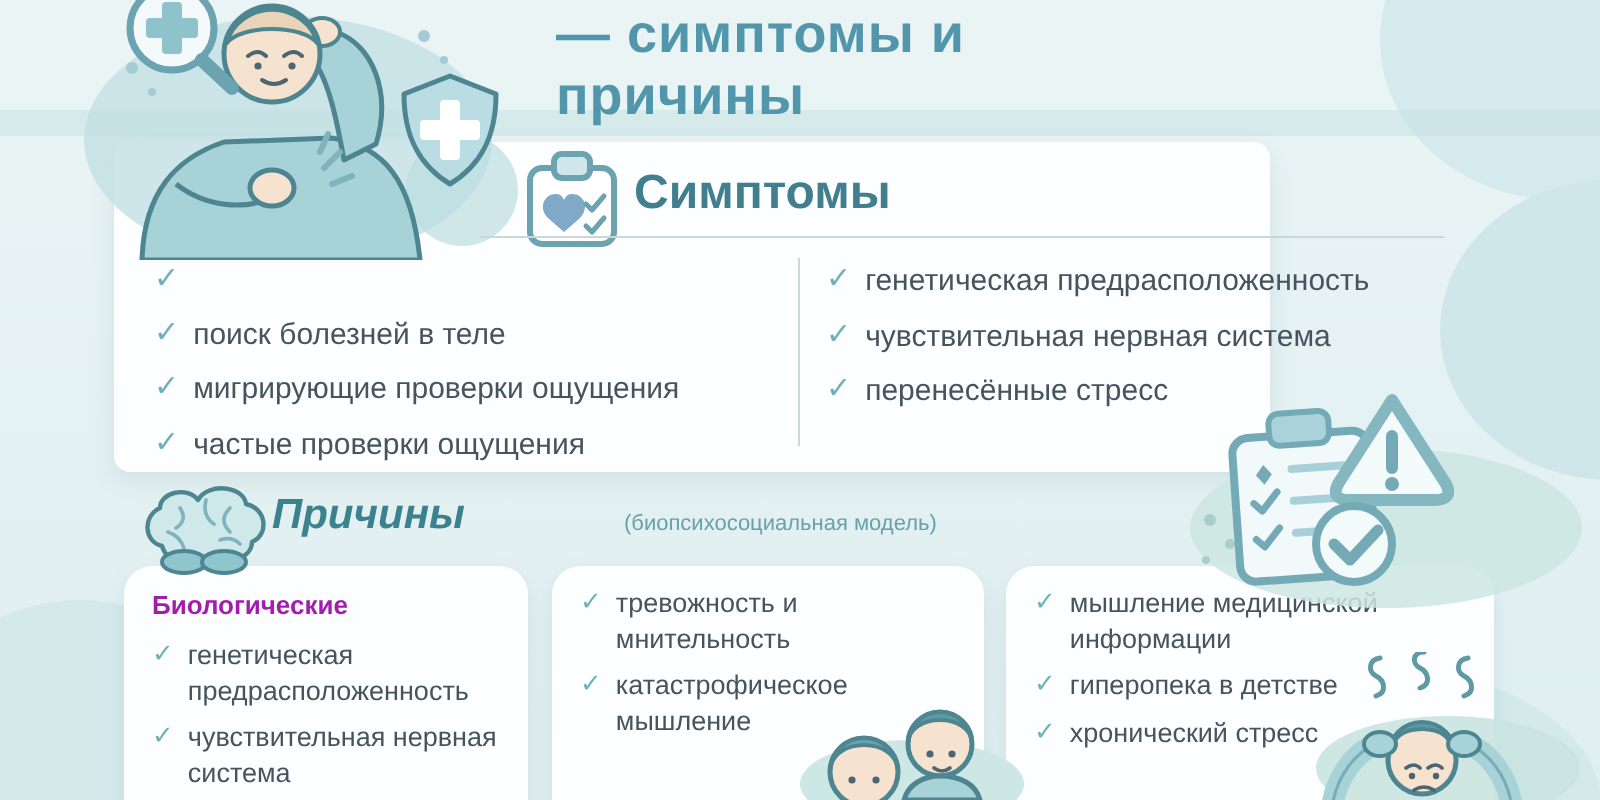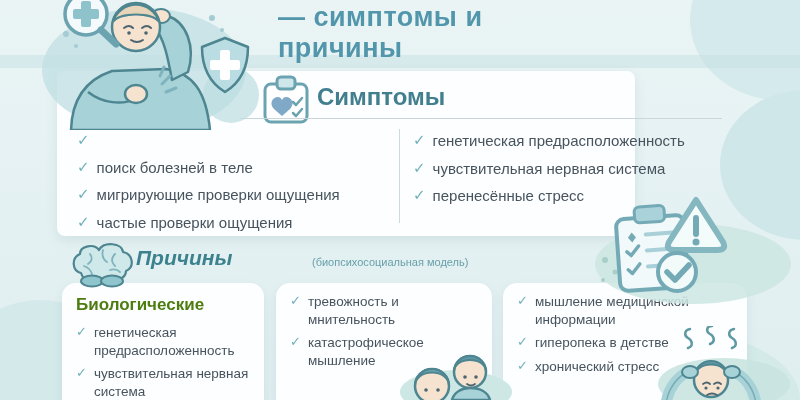--- a/index.html
+++ b/index.html
@@ -41,21 +41,21 @@
     font-size:21px; font-weight:bold; color:#3b828e; z-index:2;font-style:italic; }
   .causes-subtitle{ position:absolute; left:292px; top:256px;
     font-size:11px; color:#68a0ab; z-index:2;margin-left:20px; }
   .brain{ position:absolute; left:70px; top:242px; z-index:2; }
   
   .cause-card{
     position:absolute; top:283px; height:130px; background:#fdfeff;
     border-radius:14px; padding:10px 14px; z-index:1;
     box-shadow:0 4px 10px rgba(90,135,148,.13);
   }
-  .cause-card h3{ font-size:17px; font-weight:bold; color:#4d7c0f; margin:2px 0 9px; }
+  .cause-card h3{ font-size:13px; font-weight:bold; color:#a21caf; margin:2px 0 9px; }
   .cause-card .item-text{ font-size:13.5px; line-height:1.3; }
   .cause-card .check{ font-size:13px; }
   .cause-card .items{ display:flex; flex-direction:column; gap:6px; }
   #cc1{ left:62px;  width:202px; }
   #cc2{ left:276px; width:216px; }
   #cc3{ left:503px; width:244px; }
   
   .illu{ position:absolute; z-index:4; }
   #illu-person{ left:16px; top:0; }
   #illu-alert{ left:593px; top:192px; }

